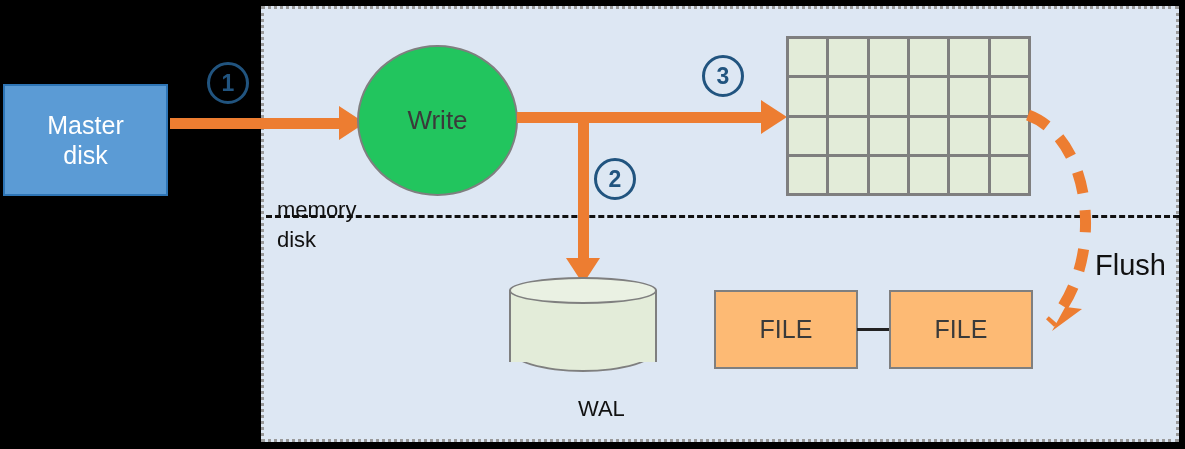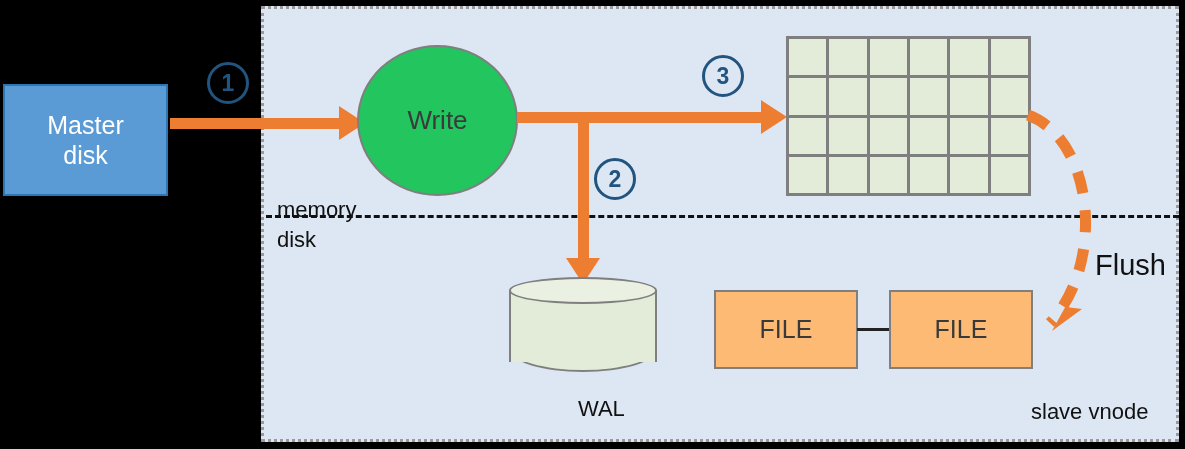--- a/index.html
+++ b/index.html
@@ -165,15 +165,14 @@
   <div class="file-box file-2">FILE</div>
 
   <svg class="flush-svg" viewBox="0 0 120 260">
     <path d="M 28 20 C 95 45, 105 170, 50 228" fill="none" stroke="#ed7d31" stroke-width="11" stroke-dasharray="22 17" stroke-linecap="butt"></path>
     <polygon points="52,236 82,214 66,212 74,196" fill="#ed7d31"></polygon>
   </svg>
 
   <div class="lbl-memory">memory</div>
   <div class="lbl-disk">disk</div>
   <div class="lbl-flush">Flush</div>
-  <div class="lbl-slave">slave vnode</div>
 
 </div>
 
 </body></html>

